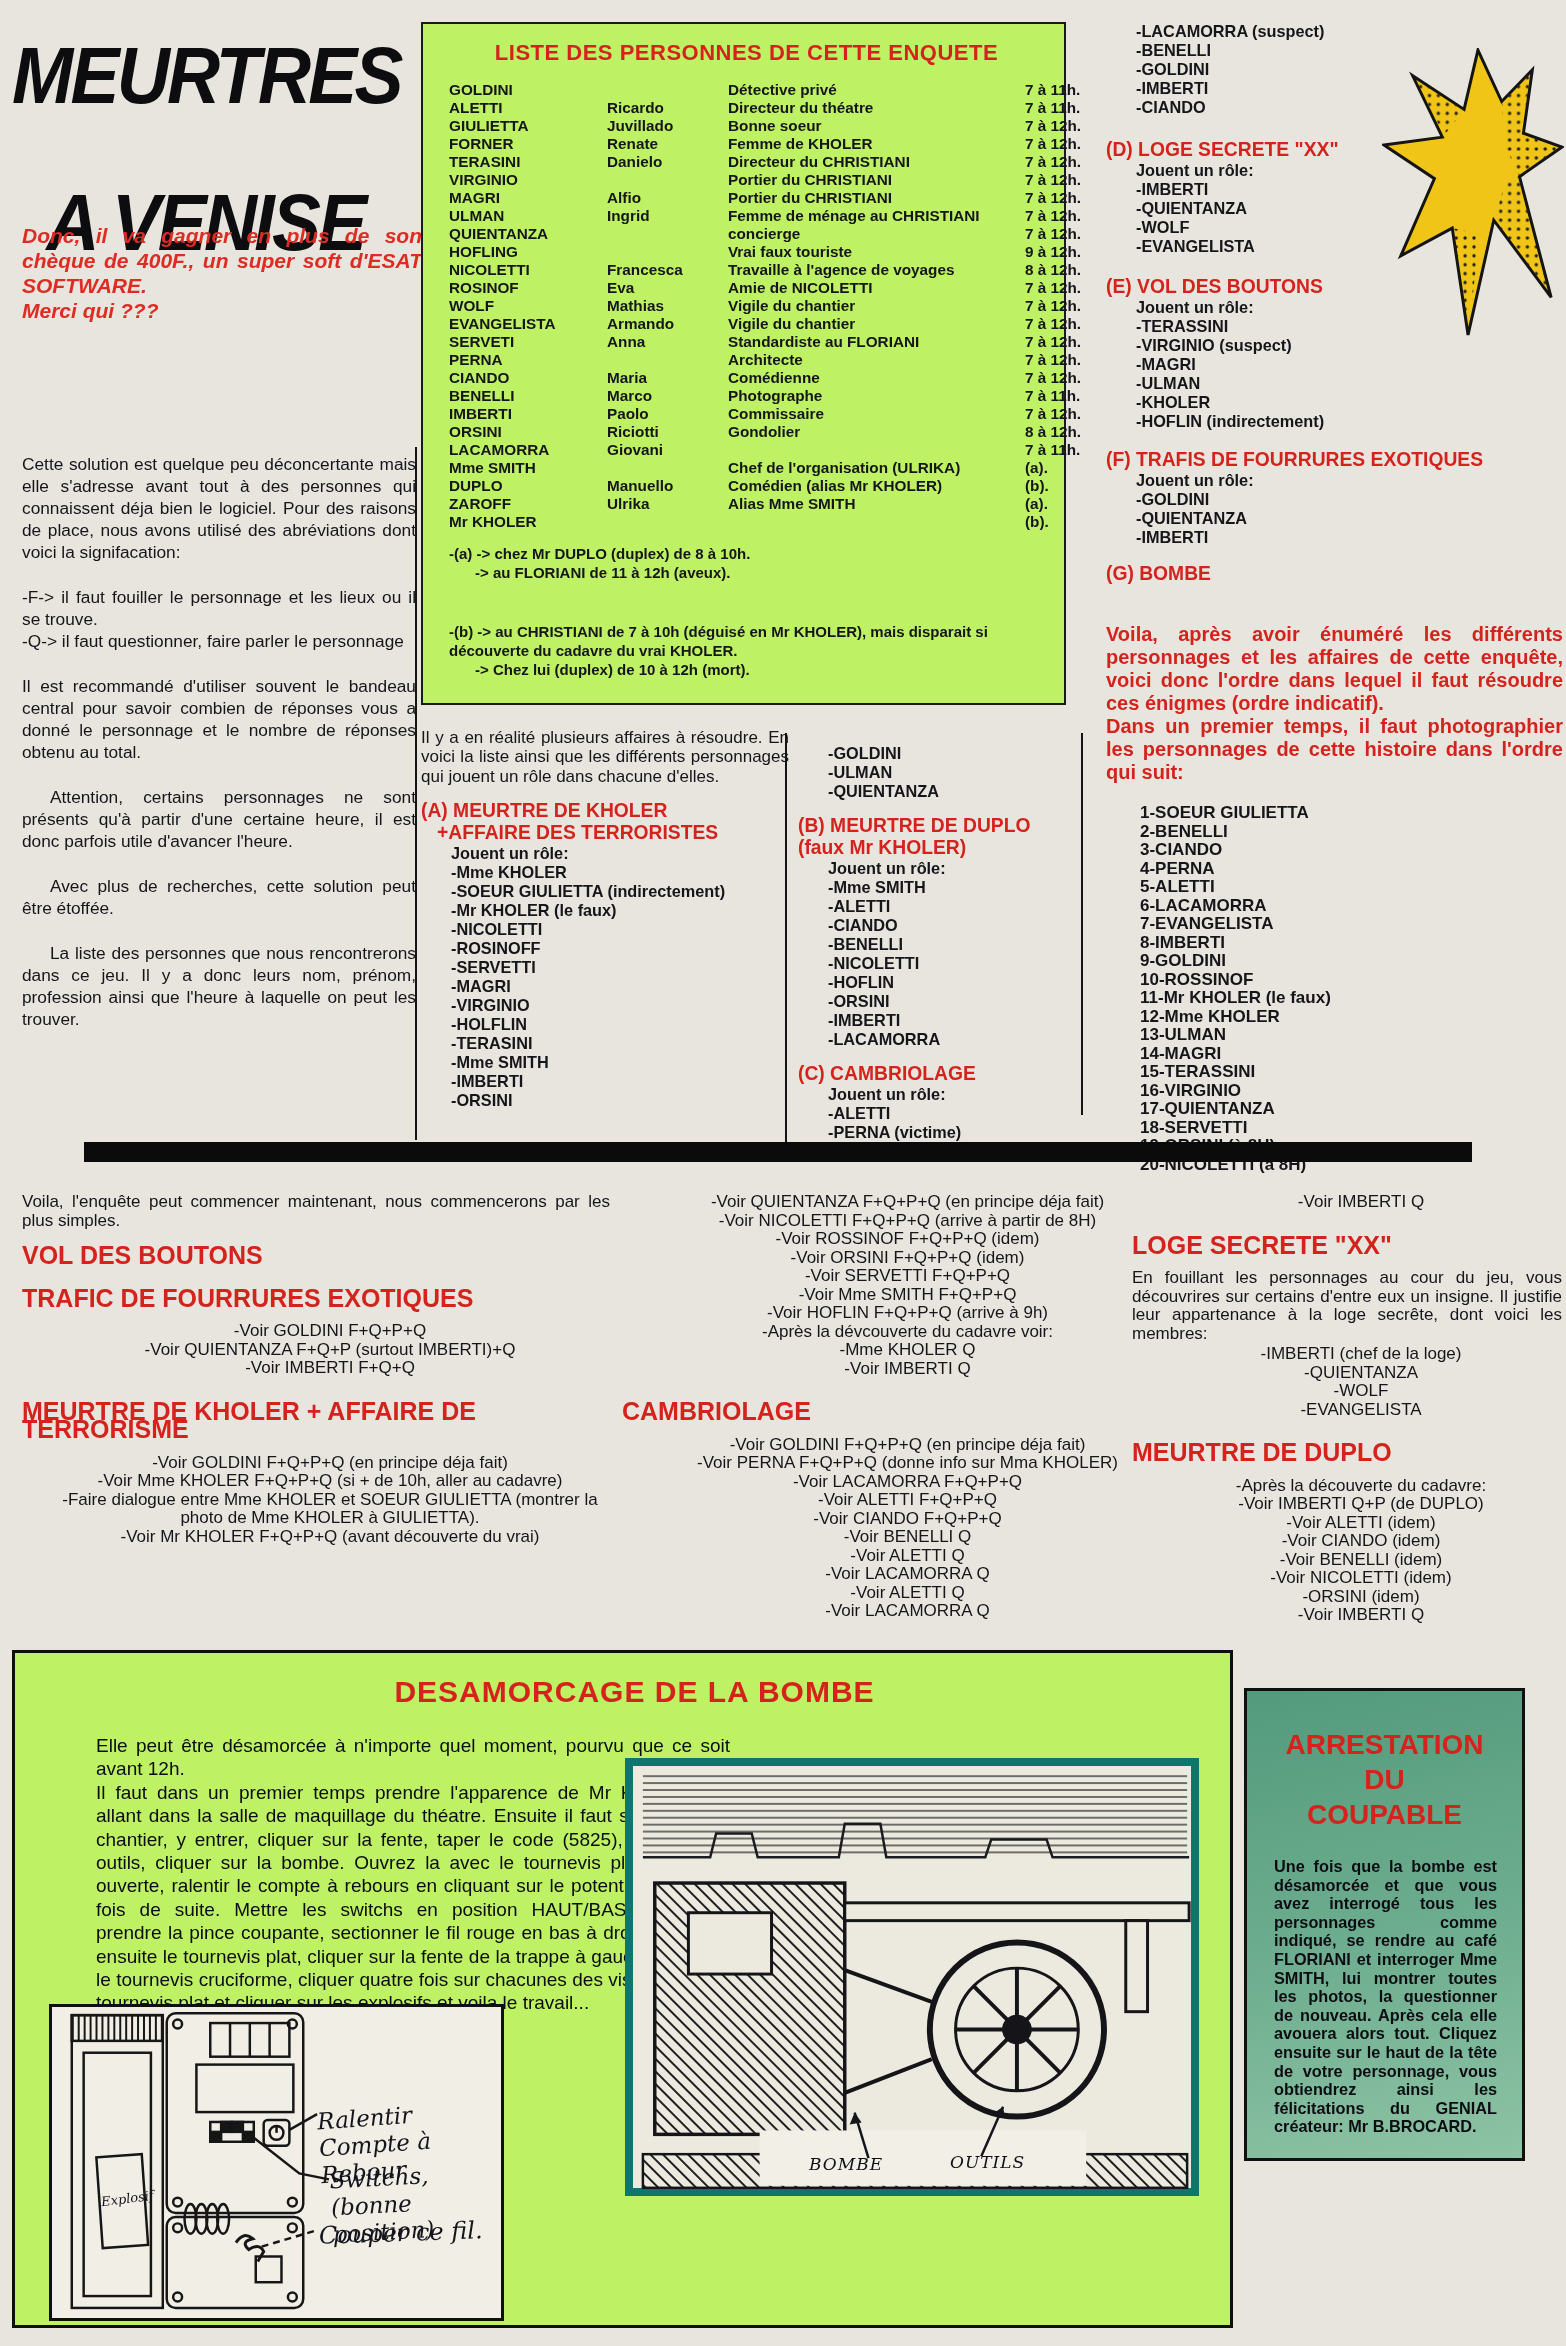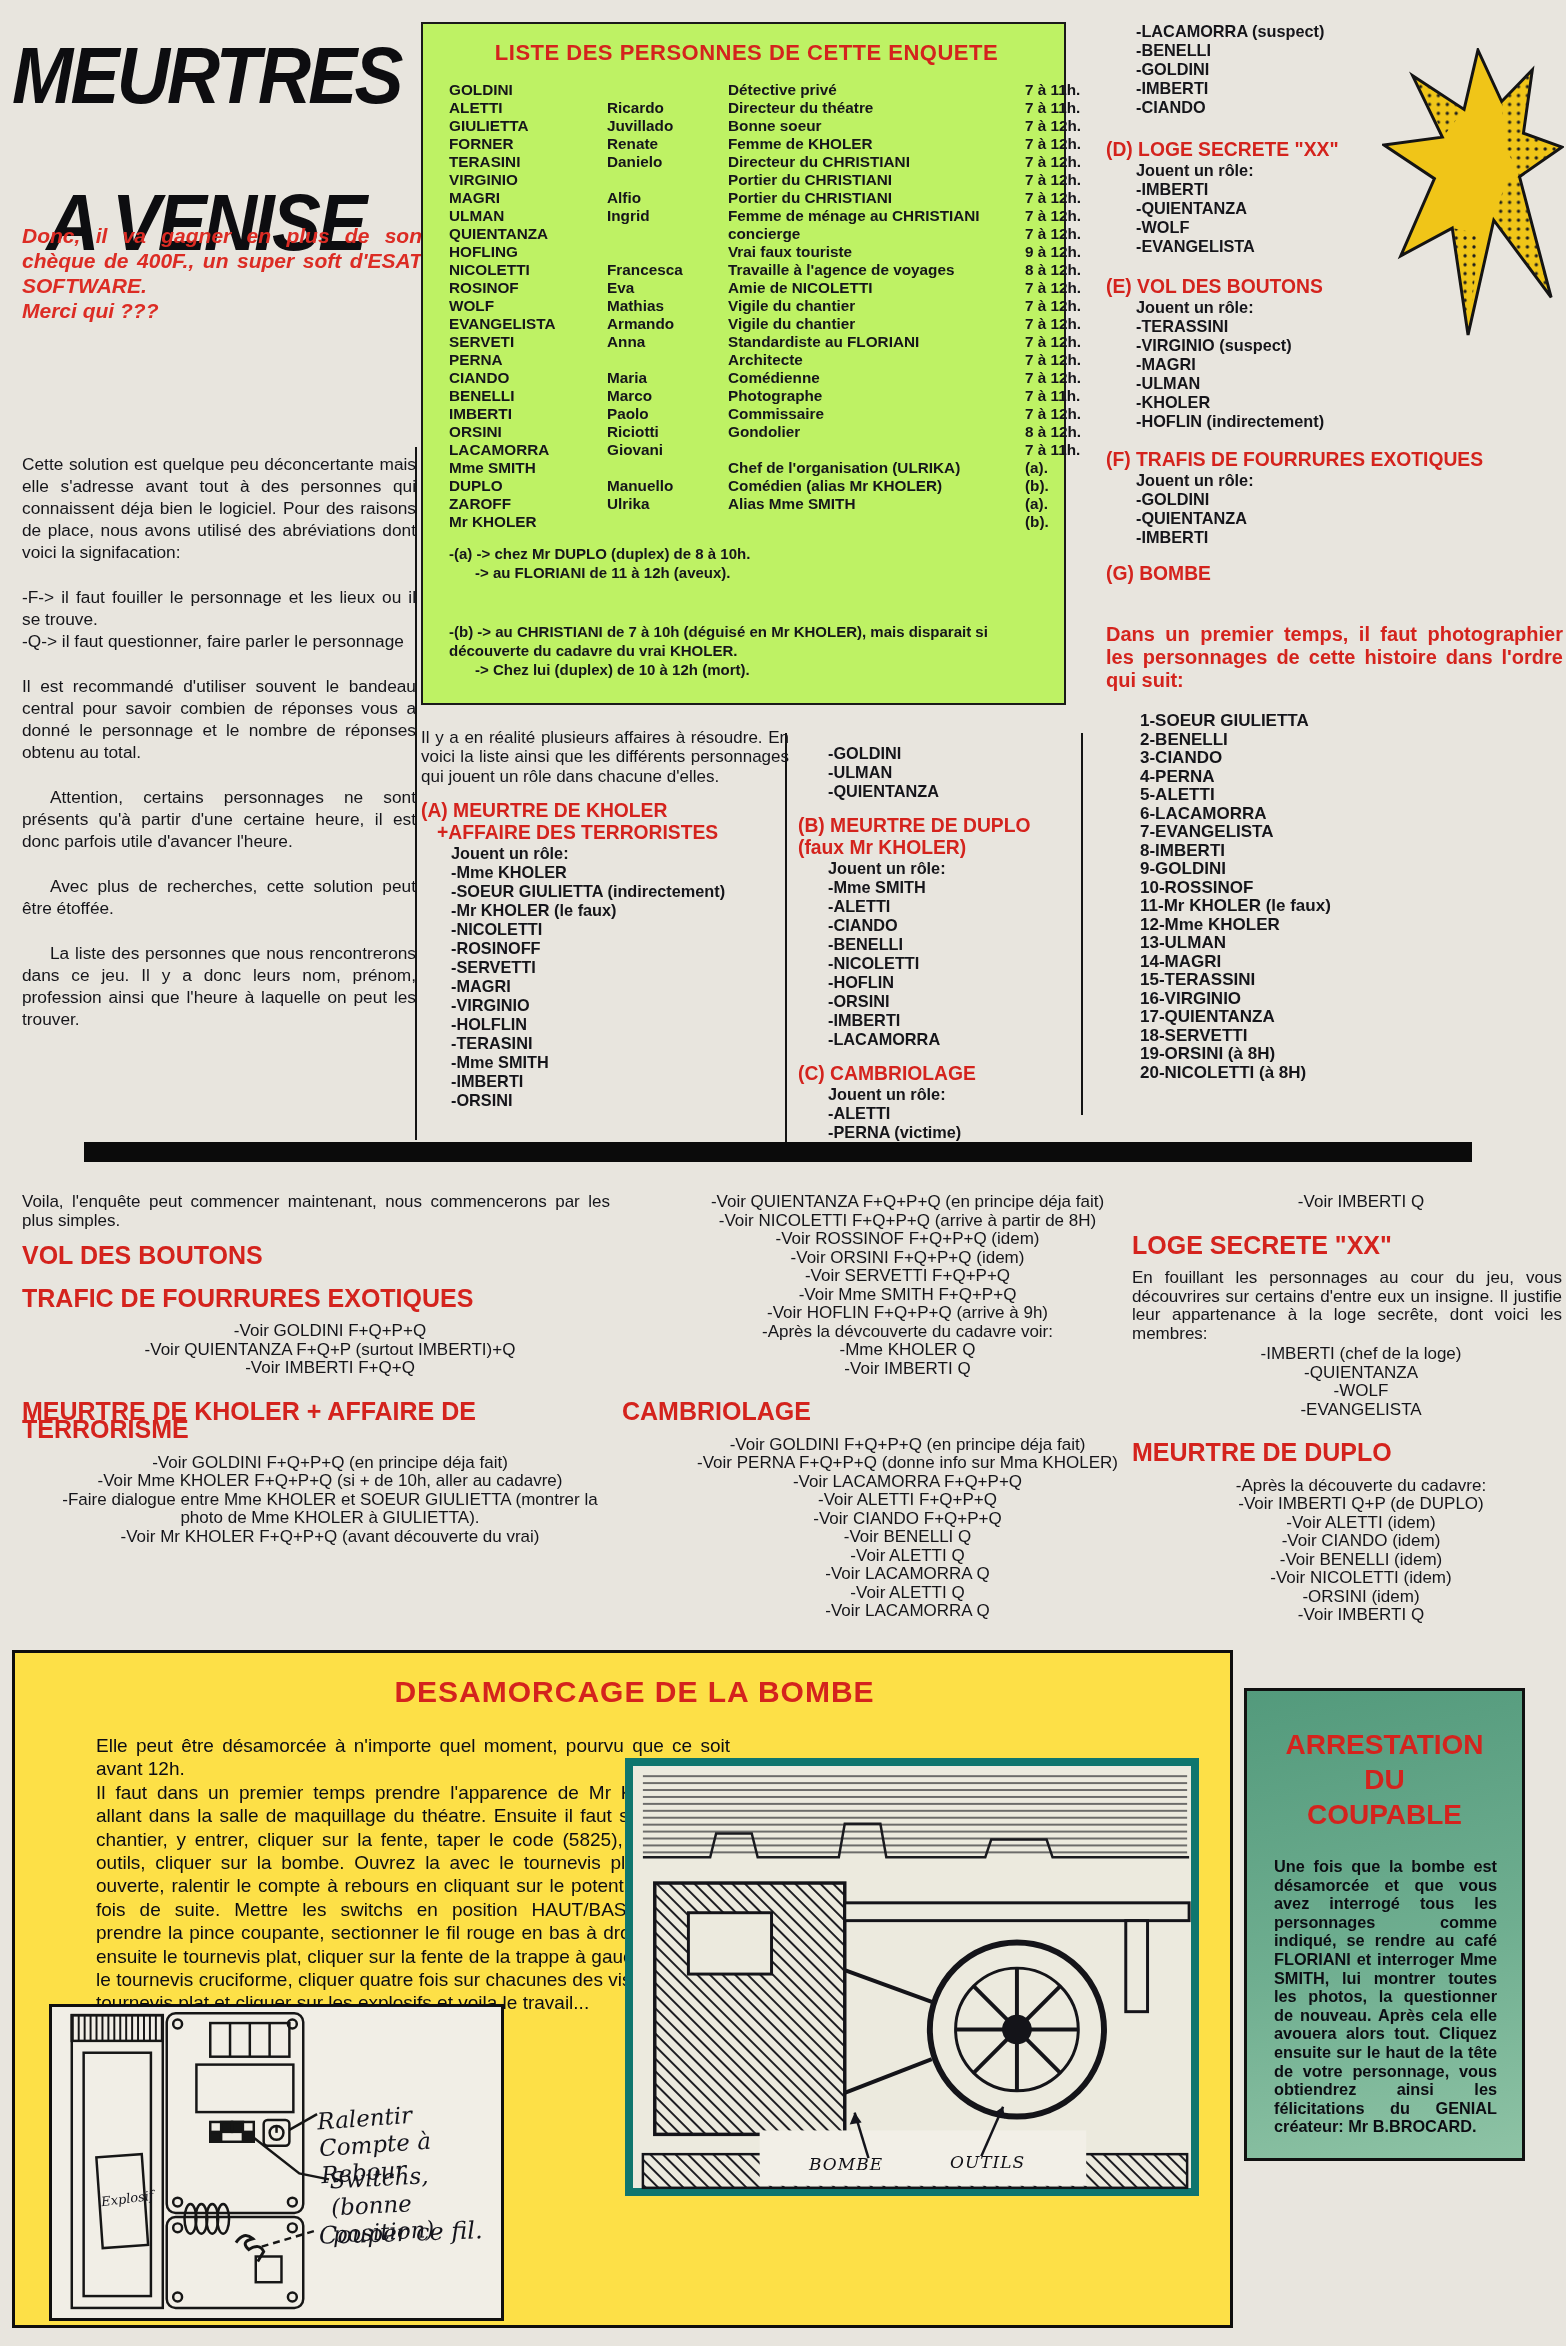--- a/index.html
+++ b/index.html
@@ -56,21 +56,21 @@
   .bcol { font-size:17px; line-height:18.5px; }
   .bcol1 { left:22px; top:1193px; width:588px; }
   .bcol2 { left:622px; top:1193px; width:543px; }
   .bcol3 { left:1132px; top:1193px; width:430px; }
   .bcol h3 { font-size:25px; color:#d4231d; margin:24px 0 15px; }
   .bcol h3.first { margin-top:16px; }
   .lines p { margin:0 0 0 28px;text-align:center; }
   .bcol .para { text-align:justify; margin-bottom:2px; }
 
   
-  .bomb-box { left:12px; top:1650px; width:1221px; height:678px; background:#fde047; border:3px solid #0e0e0e;padding-left:24px; }
+  .bomb-box { left:12px; top:1650px; width:1221px; height:678px; background:#bef264; border:3px solid #0e0e0e;padding-left:24px; }
   .bomb-box h2 { margin-top:22px; text-align:center; font-size:30px; color:#d4231d; letter-spacing:1px; }
   .bomb-text { position:absolute; left:81px; top:81px; width:634px; font-size:19px;
                line-height:23.4px; text-align:justify; color:#0b0b13; }
   .diagram { position:absolute; left:34px; top:351px; width:455px; height:317px;
              background:#f1eee6; border:3px solid #101010; }
   .screenshot { position:absolute; left:610px; top:105px; width:574px; height:438px;
                 background:#eceade; border:8px solid #0f766e; }
   .hw { position:absolute; font-family:"DejaVu Serif", serif; font-style:italic; color:#14141c; }
   .hw-ralentir { left:267px; top:95px;  font-size:23px; line-height:27px; transform:rotate(-4deg); }
   .hw-switchs  { left:279px; top:156px; font-size:23px; line-height:27px; transform:rotate(-3deg); }
@@ -372,20 +372,21 @@
     <h3 style="margin-top:18px"><span>(F) TRAFIS DE FOURRURES EXOTIQUES</span></h3>
     <p class="role-label">Jouent un rôle:</p>
     <div class="memwrap">
 
     <p>-GOLDINI</p>
         <p>-QUIENTANZA</p>
         <p>-IMBERTI</p>
       </div>
     <h3 style="margin-top:16px"><span>(G) BOMBE</span></h3>
     <div class="order-red">
+      <p>Voila, après avoir énuméré les différents personnages et les affaires de cette enquête, voici donc l'ordre dans lequel il faut résoudre ces énigmes (ordre indicatif).</p>
       <p>Dans un premier temps, il faut photographier les personnages de cette histoire dans l'ordre qui suit:</p>
     </div>
     <div class="order-list">
 
     <p>1-SOEUR GIULIETTA</p>
         <p>2-BENELLI</p>
         <p>3-CIANDO</p>
         <p>4-PERNA</p>
         <p>5-ALETTI</p>
         <p>6-LACAMORRA</p>

